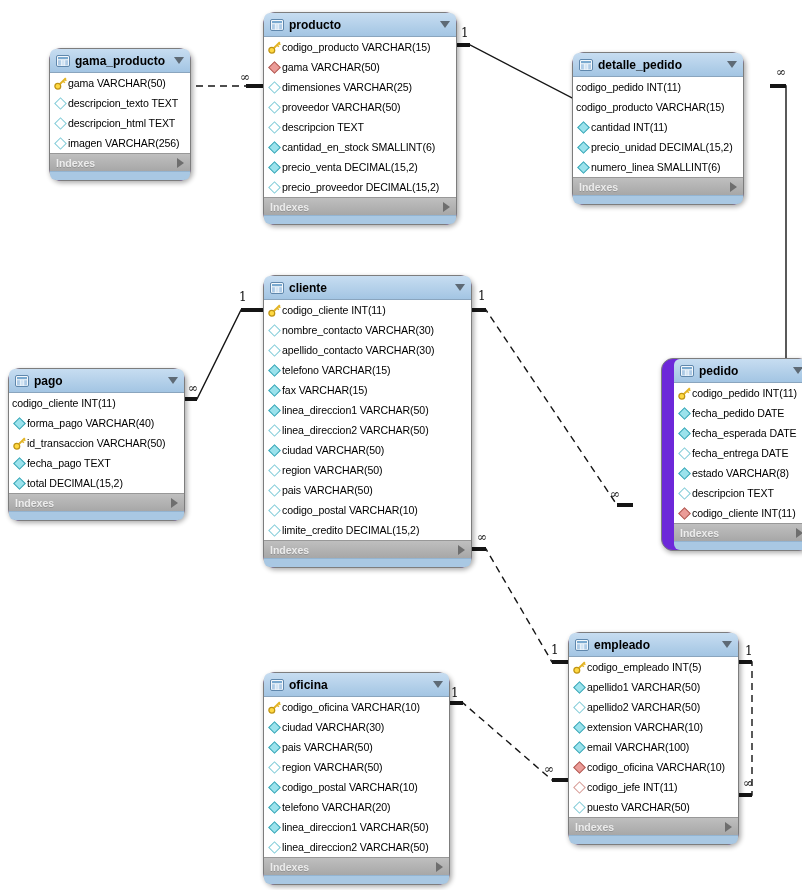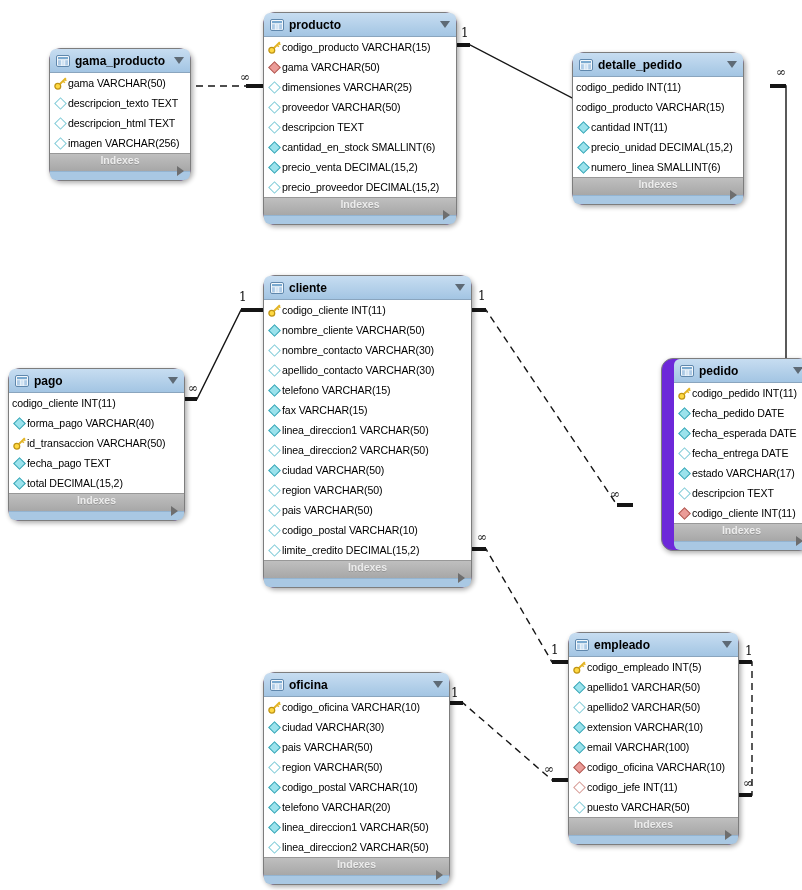--- a/index.html
+++ b/index.html
@@ -23,21 +23,21 @@
        font-size:10.6px;color:#000;white-space:nowrap;overflow:visible;}
   .icon-cell{flex:0 0 15px;width:15px;display:flex;align-items:center;justify-content:center;}
   .col-text{letter-spacing:-0.1px;}
   .diamond{width:7px;height:7px;transform:rotate(45deg);display:inline-block;}
   .diamond-filled{background:#9ae2ec;border:1px solid #3ba6b6;}
   .diamond-outline{background:#fff;border:1px solid #82ccd8;}
   .diamond-red-filled{background:#eb9b97;border:1px solid #b05b54;}
   .diamond-red-outline{background:#fff;border:1px solid #d79b95;}
   .indexes{height:17px;display:flex;align-items:center;padding:0 6px;
        background:linear-gradient(#bfbfbf,#a7a7a7);border-top:1px solid #989898;
-       font-size:10.5px;font-weight:bold;color:#ececec;text-shadow:0 1px 0 rgba(0,0,0,.15);flex-direction:column;}
+       font-size:10.5px;font-weight:bold;color:#ececec;text-shadow:0 1px 0 rgba(0,0,0,.15);}
   .idx-arrow{margin-left:auto;width:0;height:0;border-top:5px solid transparent;
        border-bottom:5px solid transparent;border-left:7px solid #6e6e6e;}
   .tbl-footer{height:8px;background:#a9c8e3;border-top:1px solid #93b4d1;border-radius:0 0 6px 6px;}
 </style>
 </head>
 <body>
 
 <div id="canvas" style="width: 802px; height: 890px;">
     <svg width="802" height="890" class="lines">
       <g>
@@ -290,26 +290,20 @@
               <line x1="5.5" y1="7.5" x2="11.8" y2="1.2" stroke="#e3b424" stroke-width="1.9"></line>
               <line x1="9" y1="4" x2="10.8" y2="5.8" stroke="#e3b424" stroke-width="1.6"></line>
               <line x1="10.8" y1="2.2" x2="12.3" y2="3.7" stroke="#e3b424" stroke-width="1.6"></line>
               <circle cx="3.8" cy="9.2" r="2.9" fill="#ffd943" stroke="#bf9414" stroke-width="1.3"></circle>
             </svg>
           </span>
           <span class="col-text">codigo_cliente INT(11)</span>
         </div>
         <div class="tbl-row">
           <span class="icon-cell">
-            <span class="diamond diamond-filled"></span>
-          </span>
-          <span class="col-text">nombre_cliente VARCHAR(50)</span>
-        </div>
-        <div class="tbl-row">
-          <span class="icon-cell">
             <span class="diamond diamond-outline"></span>
           </span>
           <span class="col-text">nombre_contacto VARCHAR(30)</span>
         </div>
         <div class="tbl-row">
           <span class="icon-cell">
             <span class="diamond diamond-outline"></span>
           </span>
           <span class="col-text">apellido_contacto VARCHAR(30)</span>
         </div>
@@ -469,21 +463,21 @@
         <div class="tbl-row">
           <span class="icon-cell">
             <span class="diamond diamond-outline"></span>
           </span>
           <span class="col-text">fecha_entrega DATE</span>
         </div>
         <div class="tbl-row">
           <span class="icon-cell">
             <span class="diamond diamond-filled"></span>
           </span>
-          <span class="col-text">estado VARCHAR(17)</span>
+          <span class="col-text">estado VARCHAR(8)</span>
         </div>
         <div class="tbl-row">
           <span class="icon-cell">
             <span class="diamond diamond-outline"></span>
           </span>
           <span class="col-text">descripcion TEXT</span>
         </div>
         <div class="tbl-row">
           <span class="icon-cell">
             <span class="diamond diamond-red-filled"></span>

